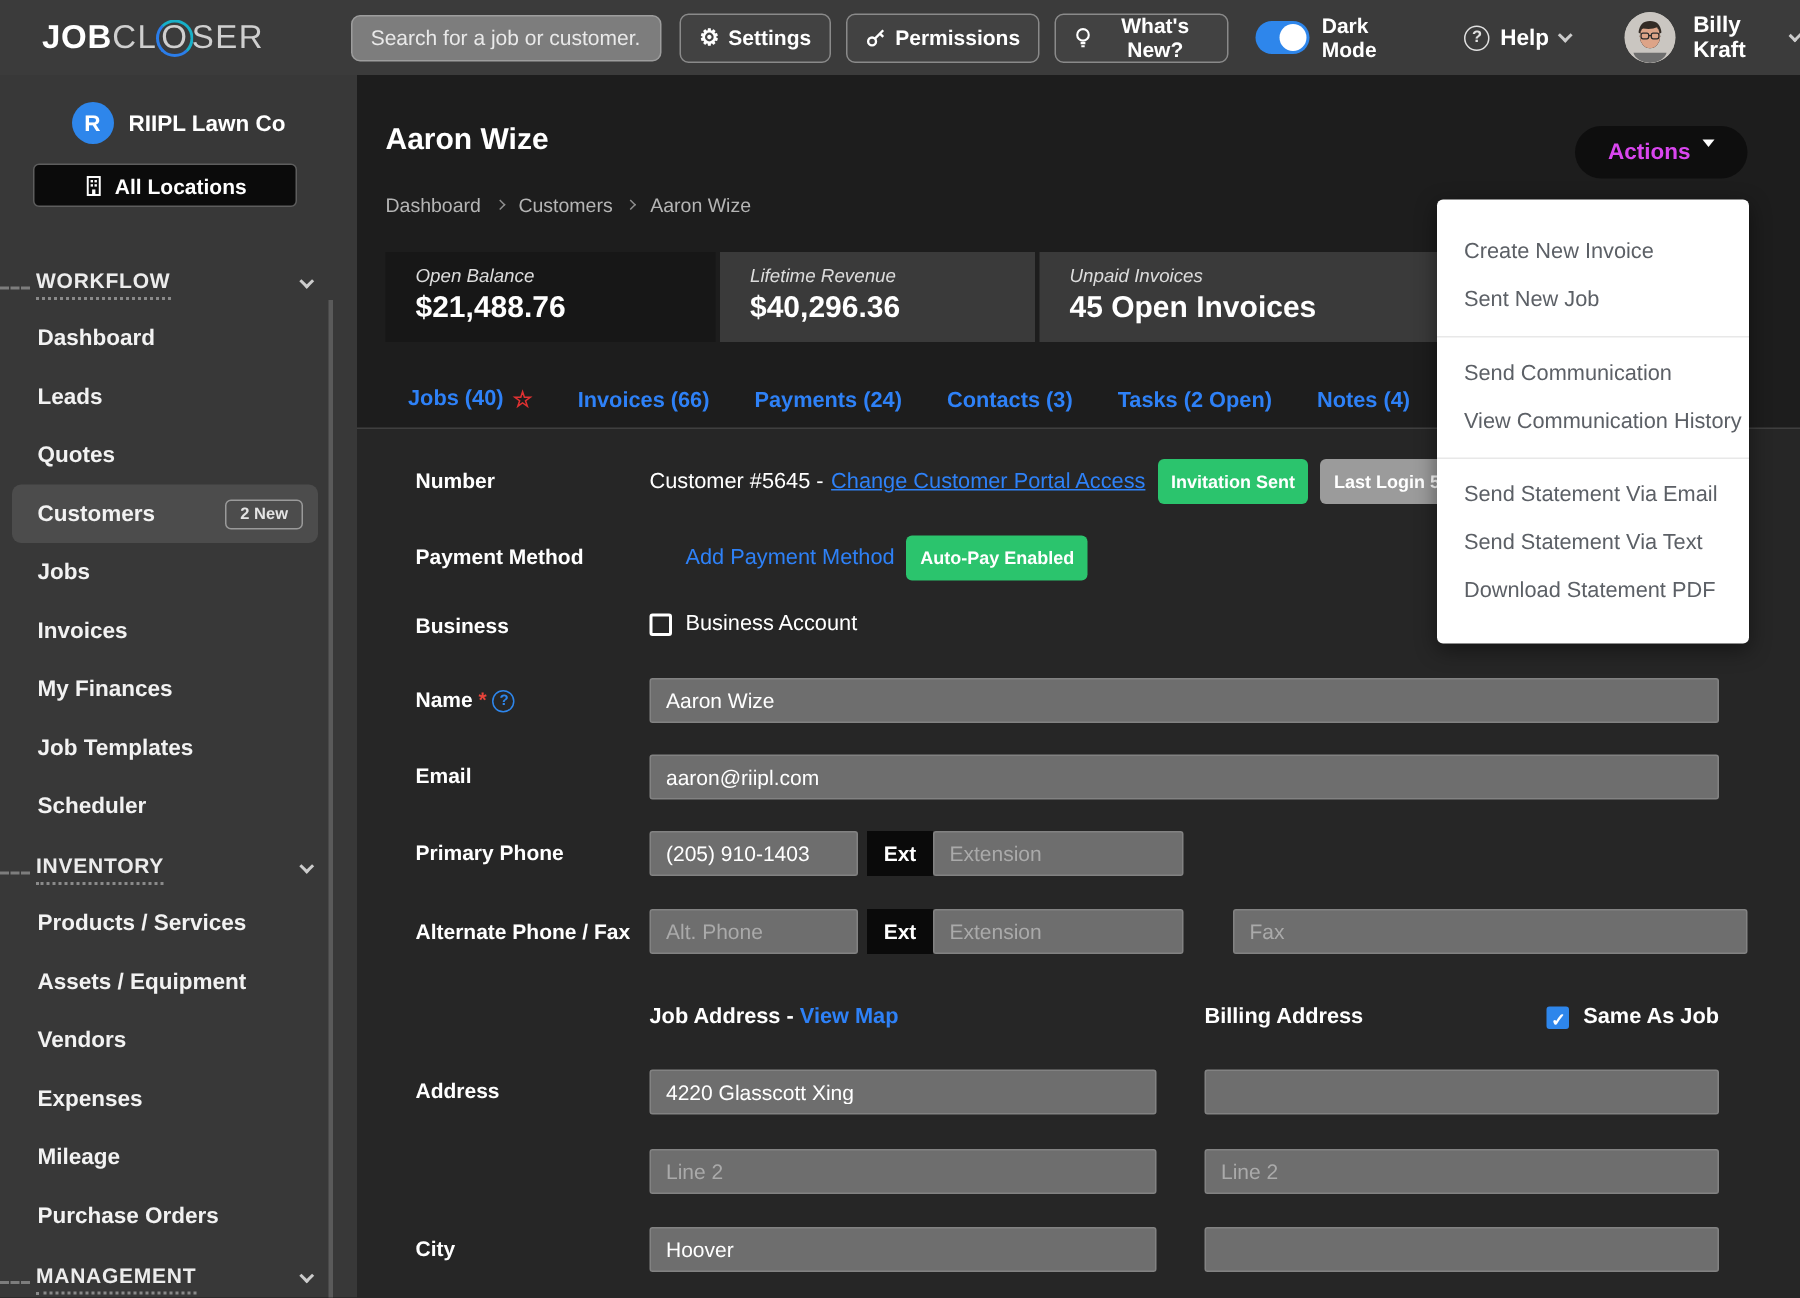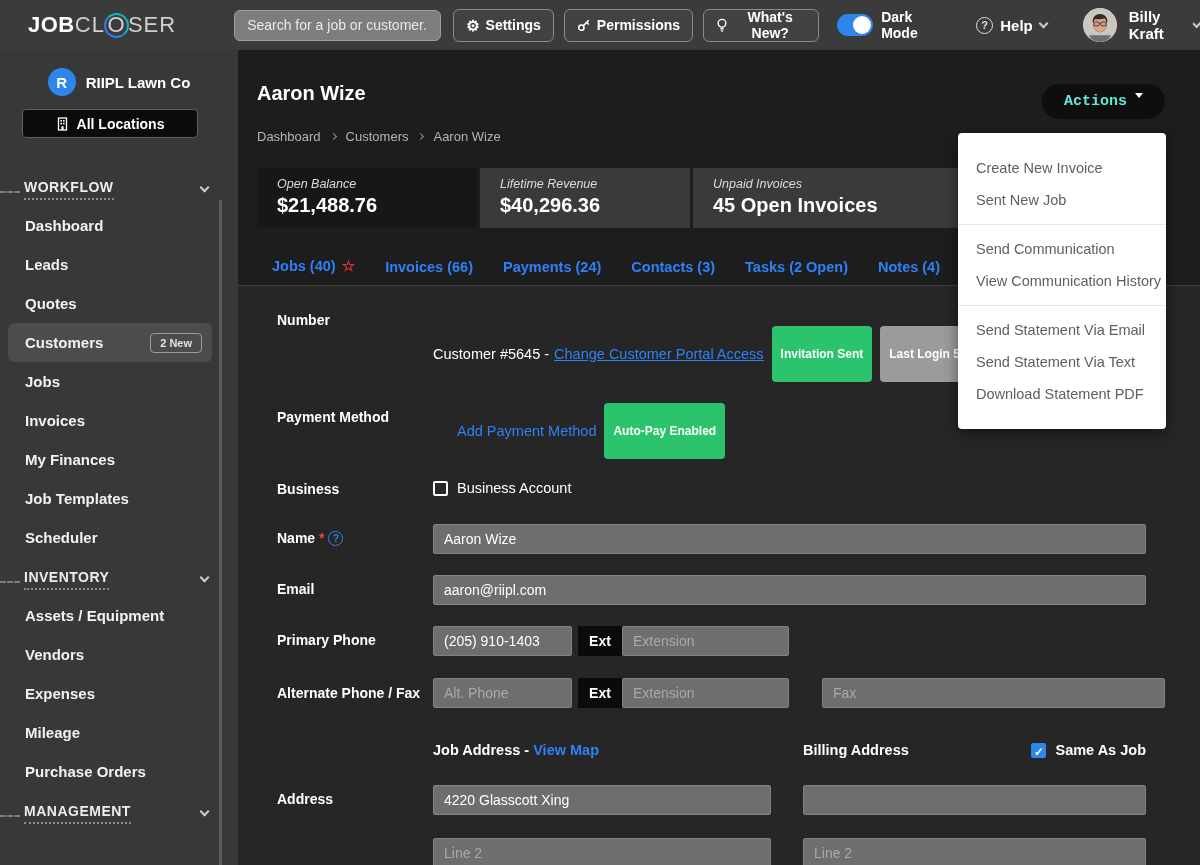--- a/index.html
+++ b/index.html
@@ -61,22 +61,22 @@
 
   
   .main { position:absolute; top:50px; left:238px; width:962px; height:815px; background:#1d1d1d; }
   .page-header { padding:32px 35px 0 19px; }
   .title-row { display:flex; justify-content:space-between; align-items:flex-start; }
   .page-title { color:#fff; font-weight:bold; font-size:20px; }
   .breadcrumb { margin-top:10px; display:flex; align-items:center; gap:10px; font-size:13px; color:#b5b5b5; }
   .crumb { cursor:pointer; }
   .crumb-sep { display:inline-block; width:5px; height:5px; border-right:1.5px solid #8f8f8f;
     border-top:1.5px solid #8f8f8f; transform:rotate(45deg); }
-  .actions-btn { background:#0e0e0e; border:none; border-radius:18px; color:#5eead4; font-weight:bold;
-    font-size:15px; padding:9px 22px; display:flex; align-items:flex-start; gap:8px; cursor:pointer; margin-top:2px;font-family:Liberation Mono, monospace; }
+  .actions-btn { background:#0e0e0e; border:none; border-radius:18px; color:#d946ef; font-weight:bold;
+    font-size:15px; padding:9px 22px; display:flex; align-items:flex-start; gap:8px; cursor:pointer; margin-top:2px; }
   .caret-down { width:0; height:0; border-left:4px solid transparent; border-right:4px solid transparent;
     border-top:5px solid #fff; }
 
   .stats-row { margin:24px 0 0 19px; width:890px; height:60px; display:flex; gap:3px; }
   .stat { background:#3a3a3a; padding:9px 0 0 20px; }
   .stat.active { background:#171717; }
   .stat:nth-child(1){ width:220px; } .stat:nth-child(2){ width:210px; } .stat:nth-child(3){ flex:1; }
   .stat-label { color:#dcdcdc; font-style:italic; font-size:12.5px; display:block; }
   .stat-value { color:#fff; font-weight:bold; font-size:20px; display:block; margin-top:3px; }
 
@@ -91,21 +91,21 @@
   .frow { display:flex; margin-bottom:21px; }
   .flabel { width:176px; padding-left:20px; color:#fff; font-weight:bold; font-size:14px; padding-top:6px; flex:none; }
   .fctl { display:flex; align-items:center; }
   .red { color:#e8443a; }
   .qmini { display:inline-flex; width:15px; height:15px; border-radius:50%; border:1.5px solid #2e86eb;
     color:#2e86eb; font-size:10px; font-weight:bold; align-items:center; justify-content:center;
     vertical-align:1px; margin-left:4px; }
   .inline-val { color:#fff; font-size:14.5px; padding-top:6px; }
   .link { color:#2e81f7; cursor:pointer; }
   .link.u { text-decoration:underline; }
-  .badge { border-radius:4px; color:#fff; font-weight:bold; font-size:12px; padding:21px 9px; margin-left:8px; }
+  .badge { border-radius:4px; color:#fff; font-weight:bold; font-size:12px; padding:8px 9px; margin-left:8px; }
   .badge.green { background:#2bc46d; }
   .badge.gray { background:#9b9b9b; }
   .cb { width:15px; height:15px; border:2px solid #fff; border-radius:2px; background:transparent;
     display:inline-block; cursor:pointer; flex:none; }
   .cb.checked { background:#2e86eb; border-color:#2e86eb; color:#fff; font-size:12px; line-height:15px;
     text-align:center; font-weight:bold; }
   .cb-label { color:#fff; font-size:14.5px; margin-left:9px; }
   .inp { background:#6e6e6e; border:1px solid #828282; border-radius:2px; height:30px; color:#fff;
     font-size:14px; padding:0 10px; font-family:inherit; }
   .inp::placeholder { color:#aaaaaa; }
@@ -242,20 +242,23 @@
         <span>Job Templates</span>
       </div>
       <div class="nav-item">
         <span>Scheduler</span>
       </div>
       <div class="section-head">
         <span class="section-label">INVENTORY</span>
         <span class="chev"></span>
       </div>
       <div class="nav-item">
+        <span>Products / Services</span>
+      </div>
+      <div class="nav-item">
         <span>Assets / Equipment</span>
       </div>
       <div class="nav-item">
         <span>Vendors</span>
       </div>
       <div class="nav-item">
         <span>Expenses</span>
       </div>
       <div class="nav-item">
         <span>Mileage</span>
@@ -325,21 +328,21 @@
       </div>
       <div class="tab">
         <span>Notes (4)</span>
       </div>
     </div>
 
   <div class="panel">
 
     <div class="frow">
       <div class="flabel">Number</div>
-      <div class="fctl inline-val" style="padding-top:0; align-items:center;margin-top:20px;">
+      <div class="fctl inline-val" style="padding-top:0; align-items:center;">
         <span>Customer #5645 -</span>
         <span class="link u" style="margin-left:5px; font-size:14.5px;">Change Customer Portal Access</span>
         <span class="badge green">Invitation Sent</span>
         <span class="badge gray">Last Login 5/31/2022</span>
       </div>
     </div>
 
     <div class="frow" style="margin-bottom:20px;gap:24px;">
       <div class="flabel">Payment Method</div>
       <div class="fctl">

